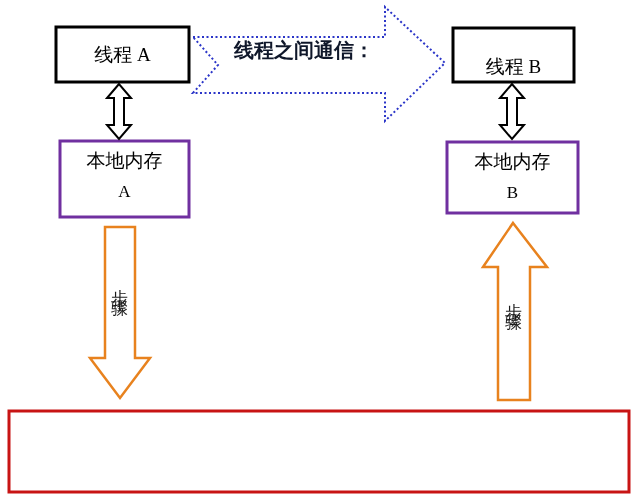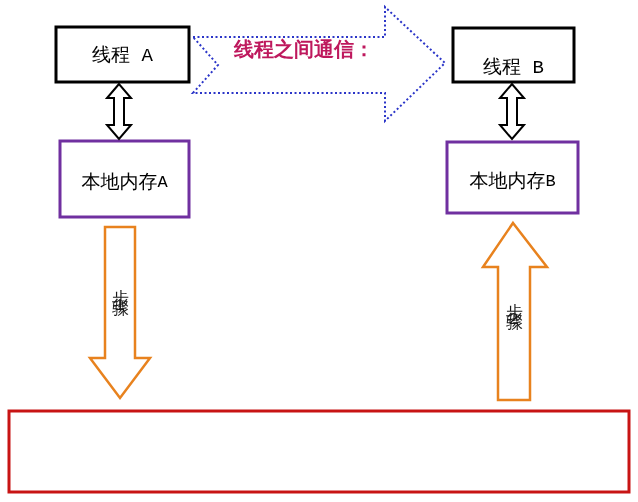--- a/index.html
+++ b/index.html
@@ -1,33 +1,33 @@
 <!DOCTYPE html>
 <html><head>
 <meta charset="utf-8">
 <style>
   html,body { margin:0; padding:0; background:#fff; }
   .canvas {
     position:relative; width:638px; height:502px; background:#fff;
-    font-family:Liberation Mono, monospace; overflow:hidden;
+    font-family:Liberation Serif, serif; overflow:hidden;
   }
   .canvas svg { position:absolute; left:0; top:0; }
   .label { position:absolute; color:#000; }
   .node-label {
     display:flex; align-items:center; justify-content:center;
     text-align:center; font-size:19px;
   }
   .two-line {
-    flex-direction:row; justify-content:center; padding-top:4px;
+    flex-direction:column; justify-content:flex-start; padding-top:4px;
   }
   .two-line .t1 { font-size:19px; line-height:32px; }
   .two-line .t2 { font-size:17px; line-height:30px; }
   .main-label { text-align:center; font-size:20px; }
   .comm-label {
-    font-size:20px; font-weight:bold; color:#be185d;
+    font-size:20px; font-weight:bold; color:#0f172a;
     line-height:29px; white-space:nowrap;
   }
   .step-label {
     writing-mode:vertical-rl; text-orientation:upright;
     font-size:17px; line-height:20px; letter-spacing:10px; color:#1a1a1a;
   }
 </style>
 </head>
 <body>
 

